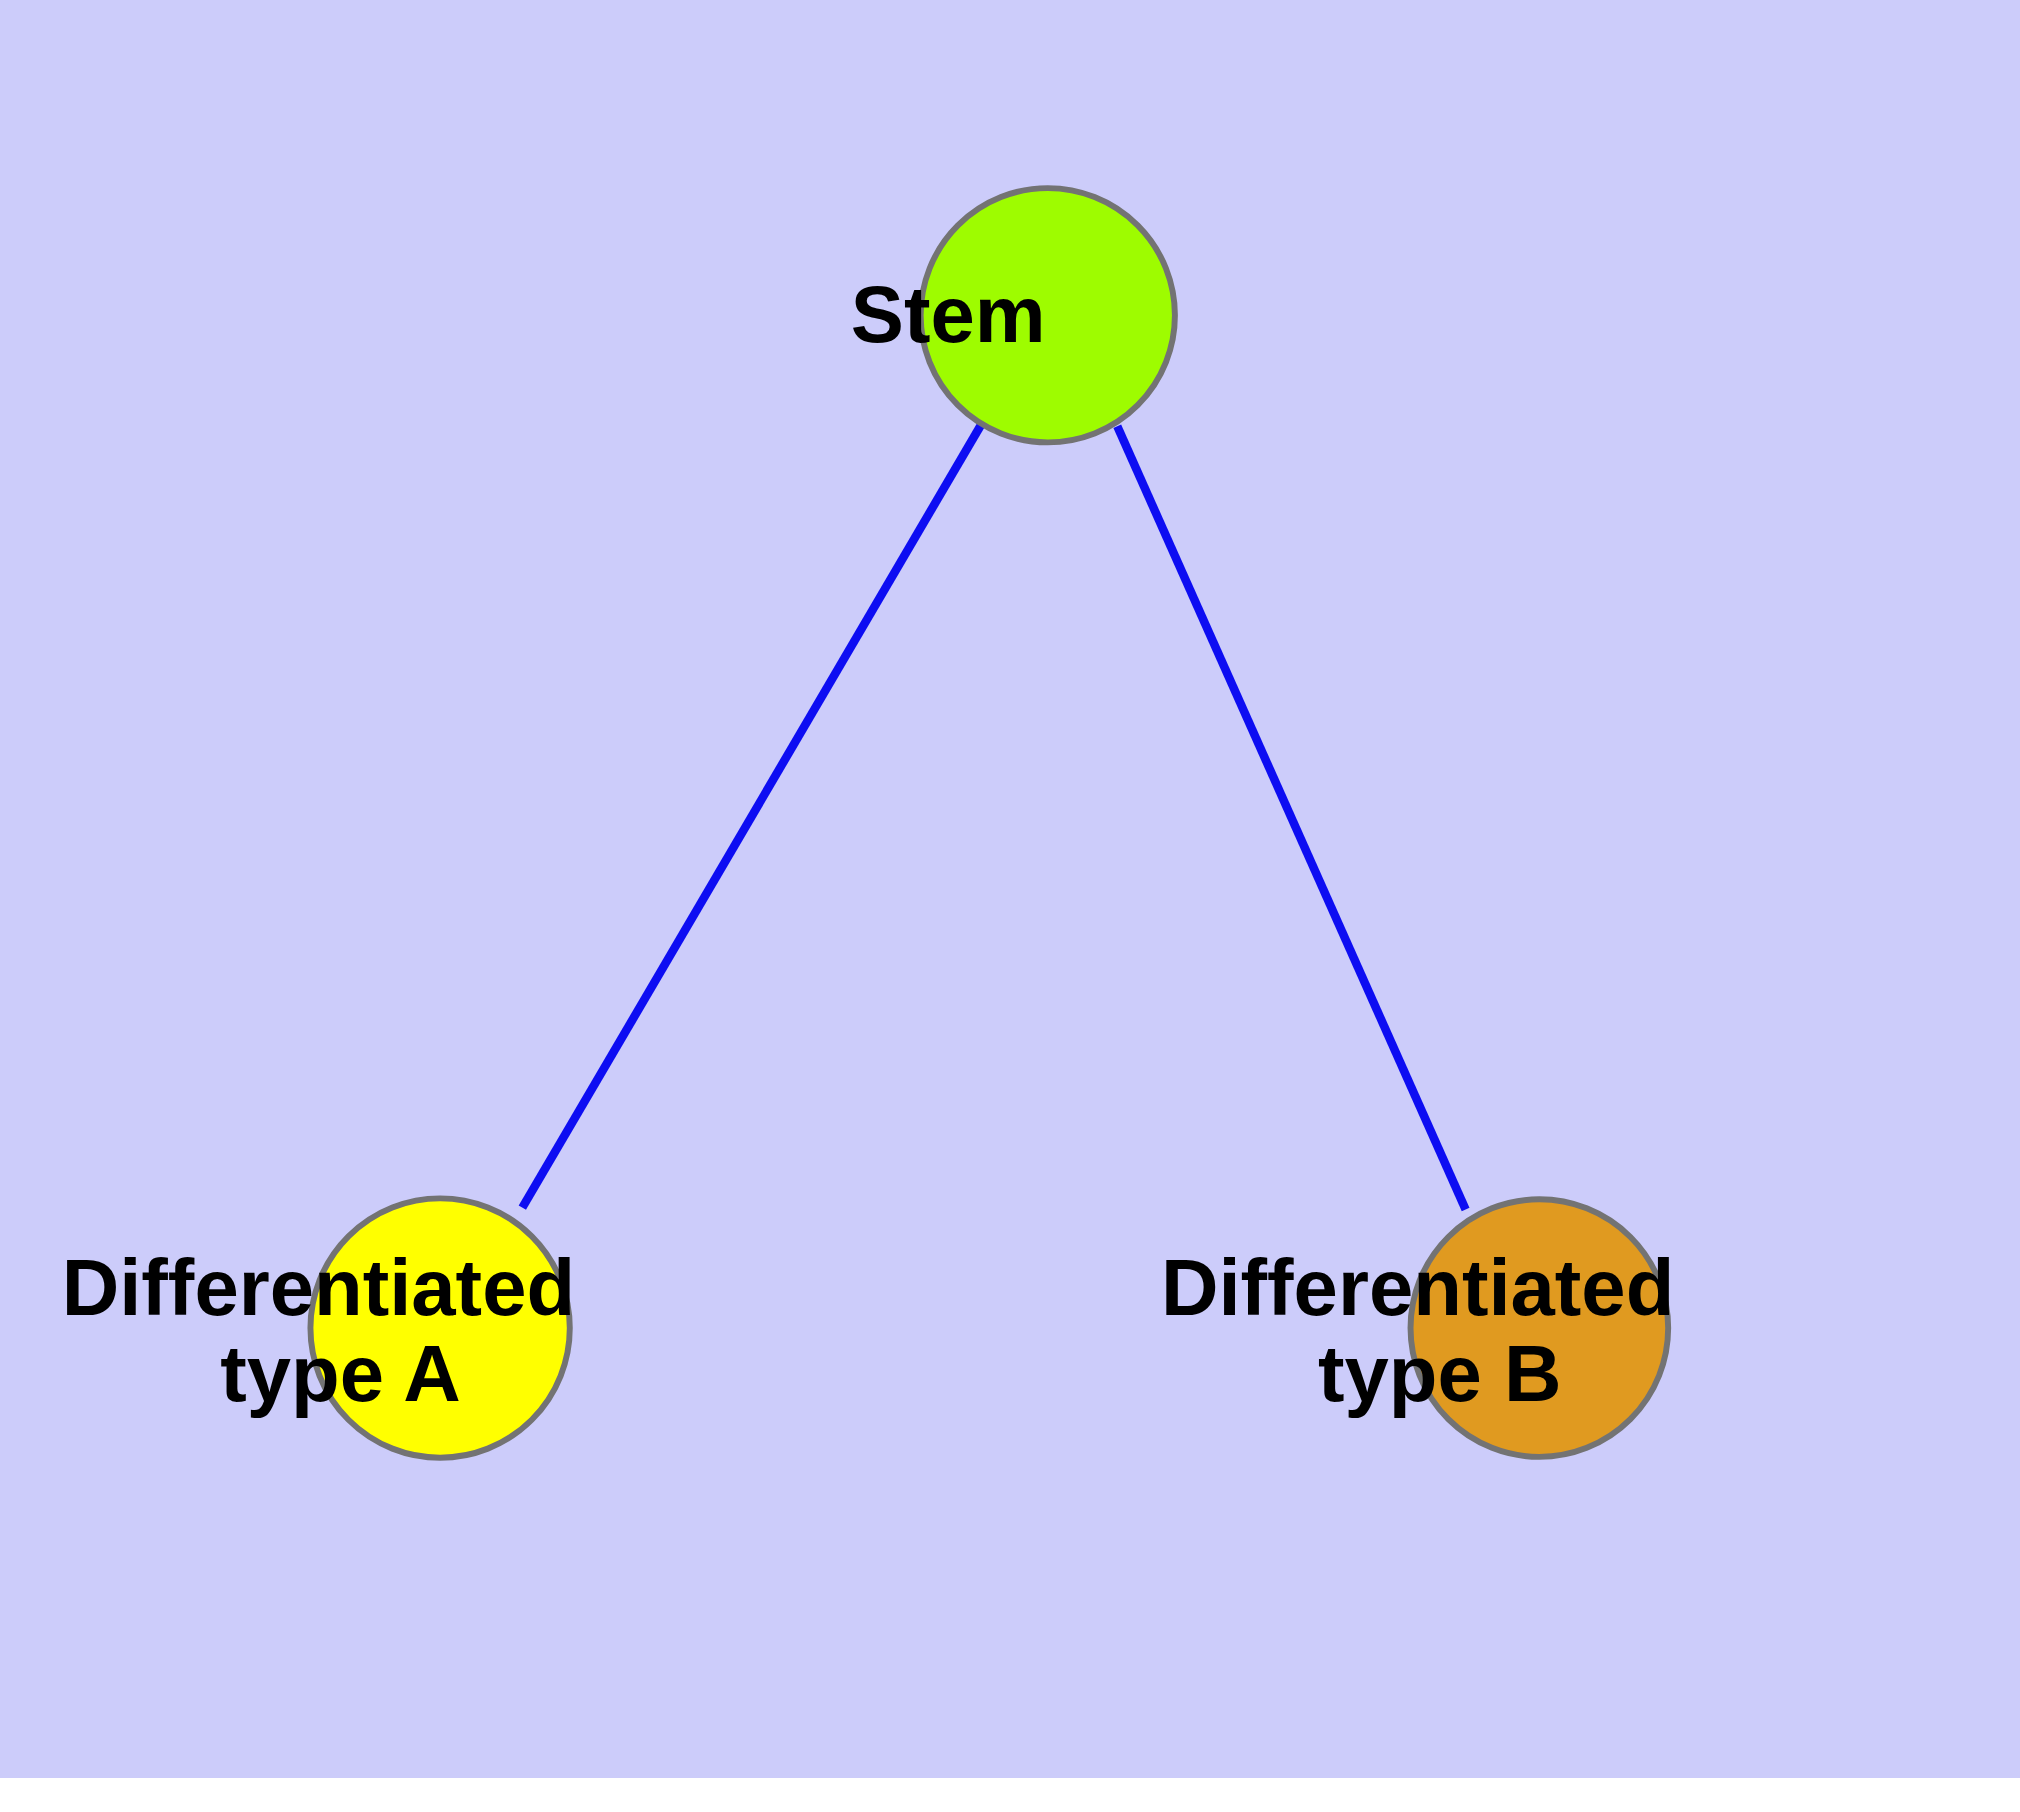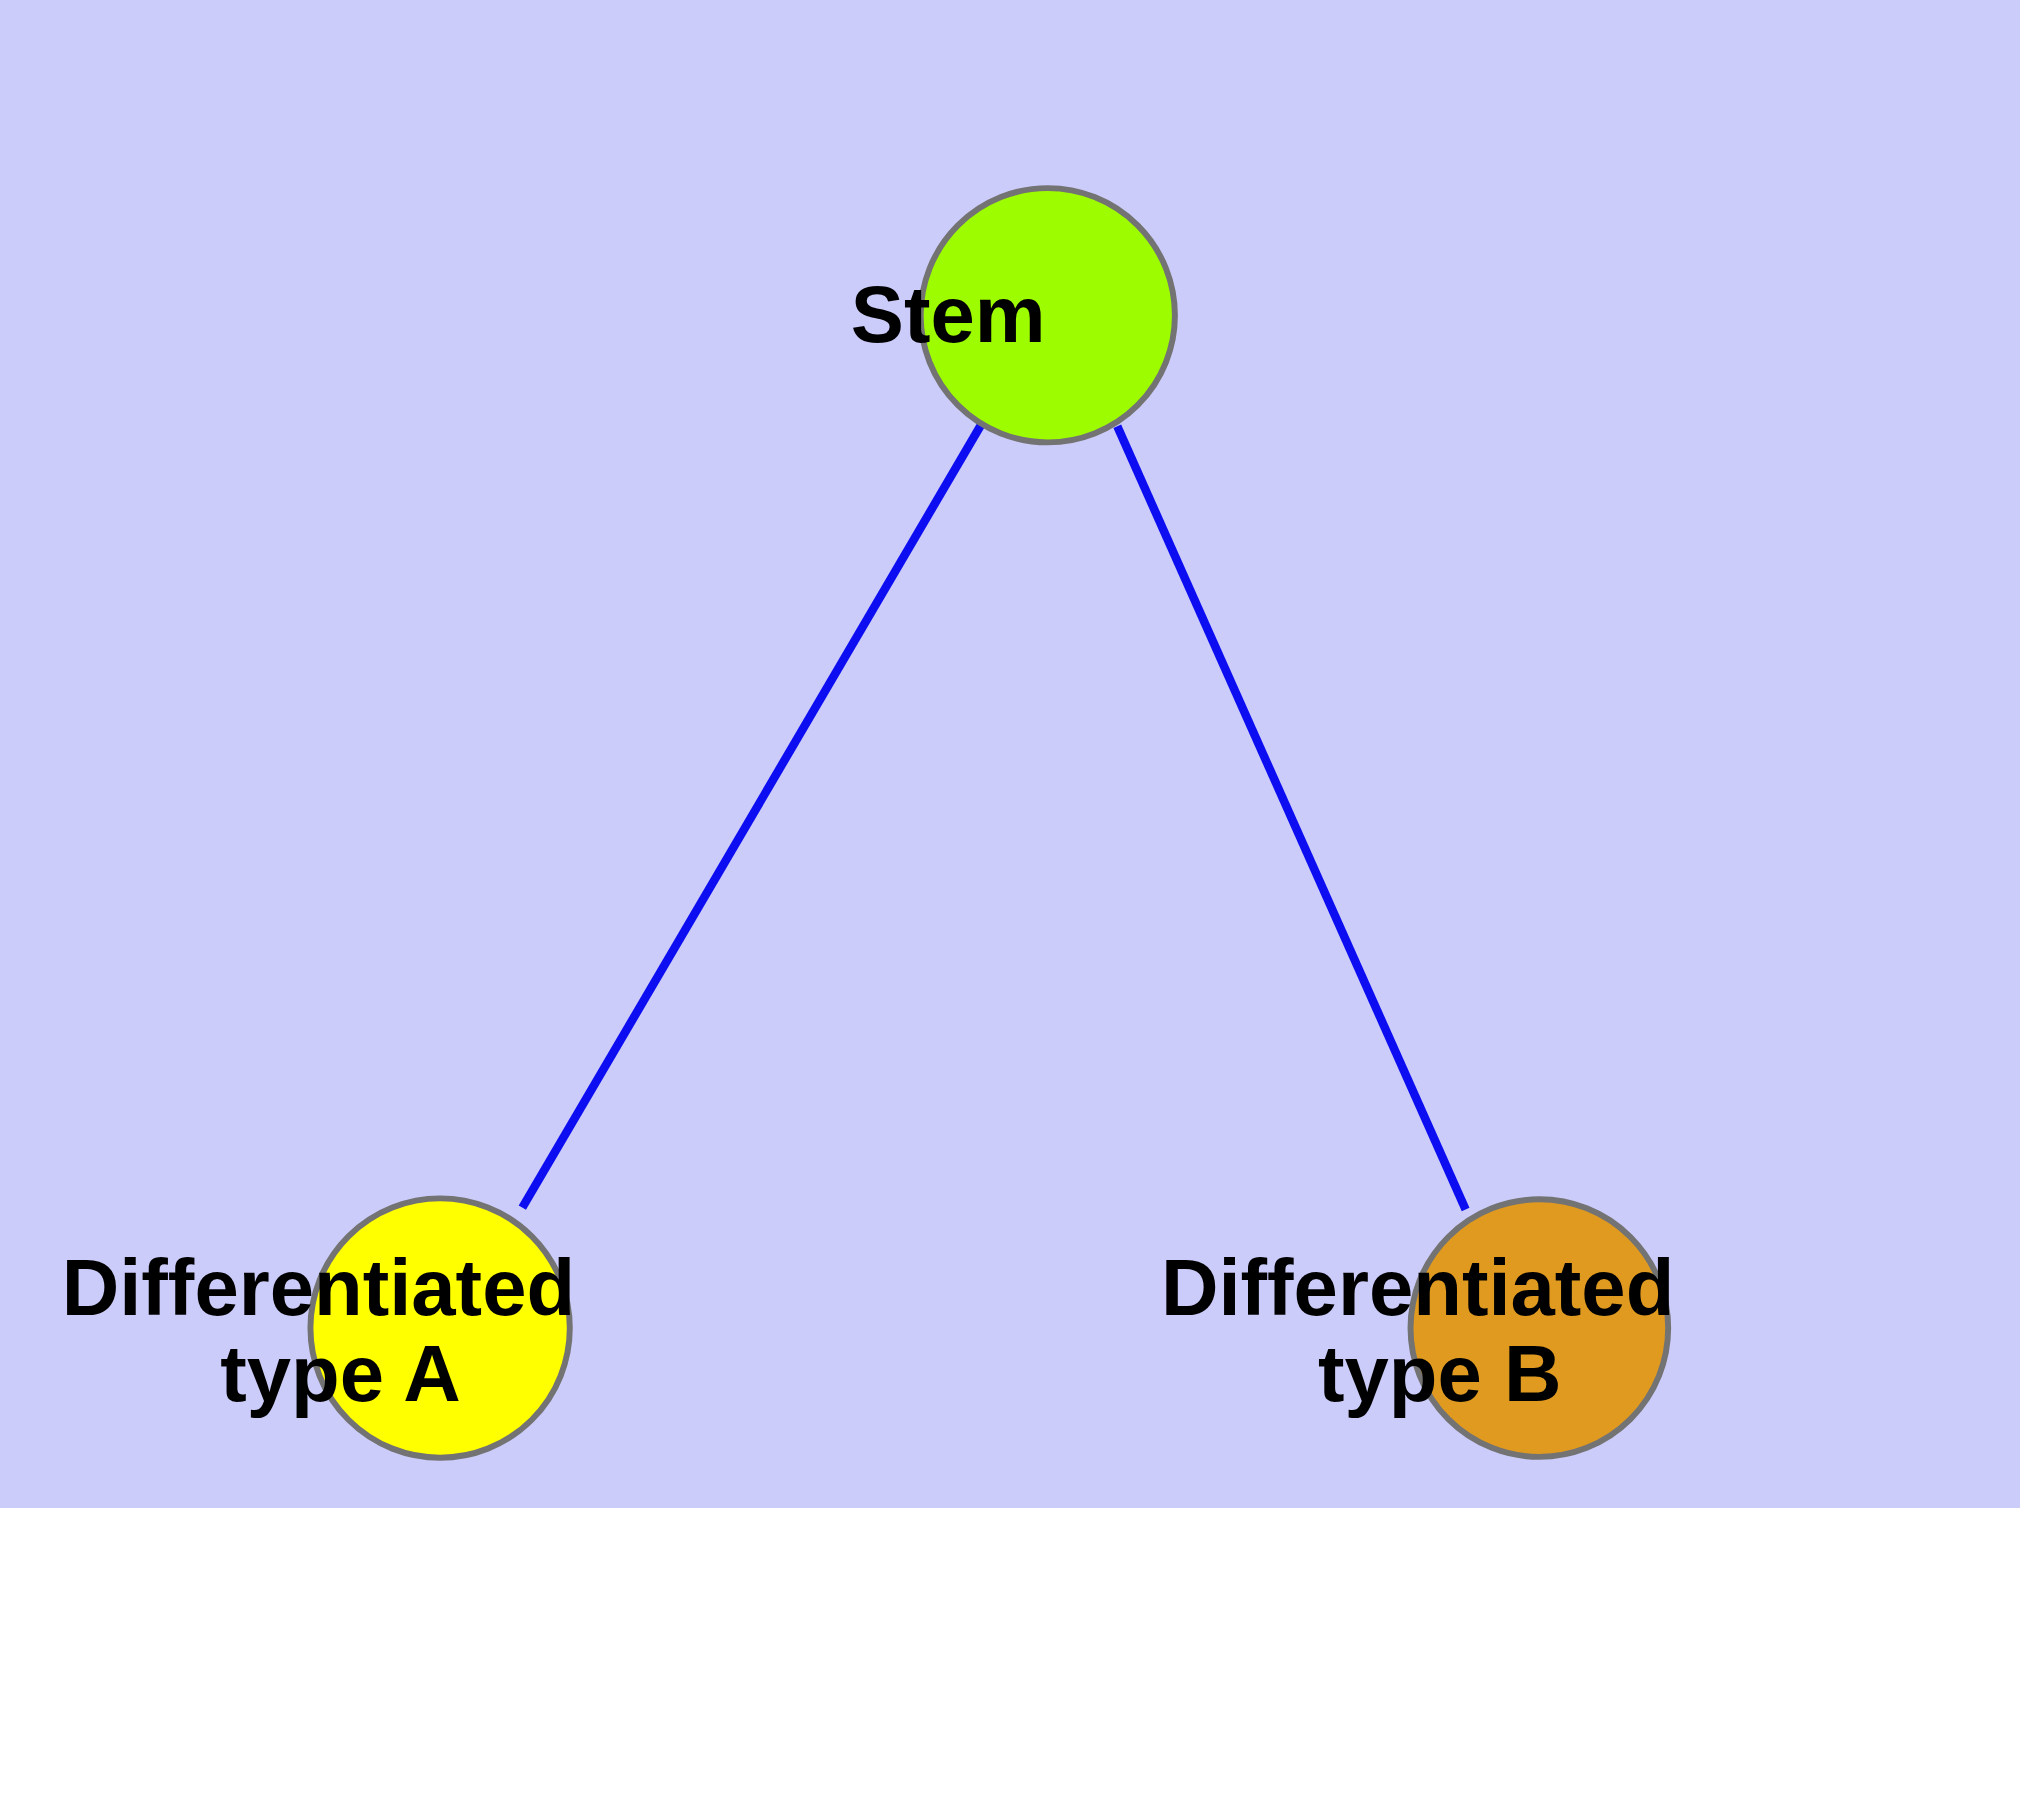--- a/index.html
+++ b/index.html
@@ -6,21 +6,21 @@
   html, body {
     margin: 0;
     padding: 0;
   }
   body {
     font-family: "Liberation Sans", sans-serif;
   }
   #canvas {
     position: relative;
     width: 2021px;
-    height: 1508px;
+    height: 1778px;
     overflow: hidden;
     background: #ccccfa;
   }
   #graph-svg {
     position: absolute;
     left: 0;
     top: 0;
     width: 2021px;
     height: 1812px;
     display: block;

